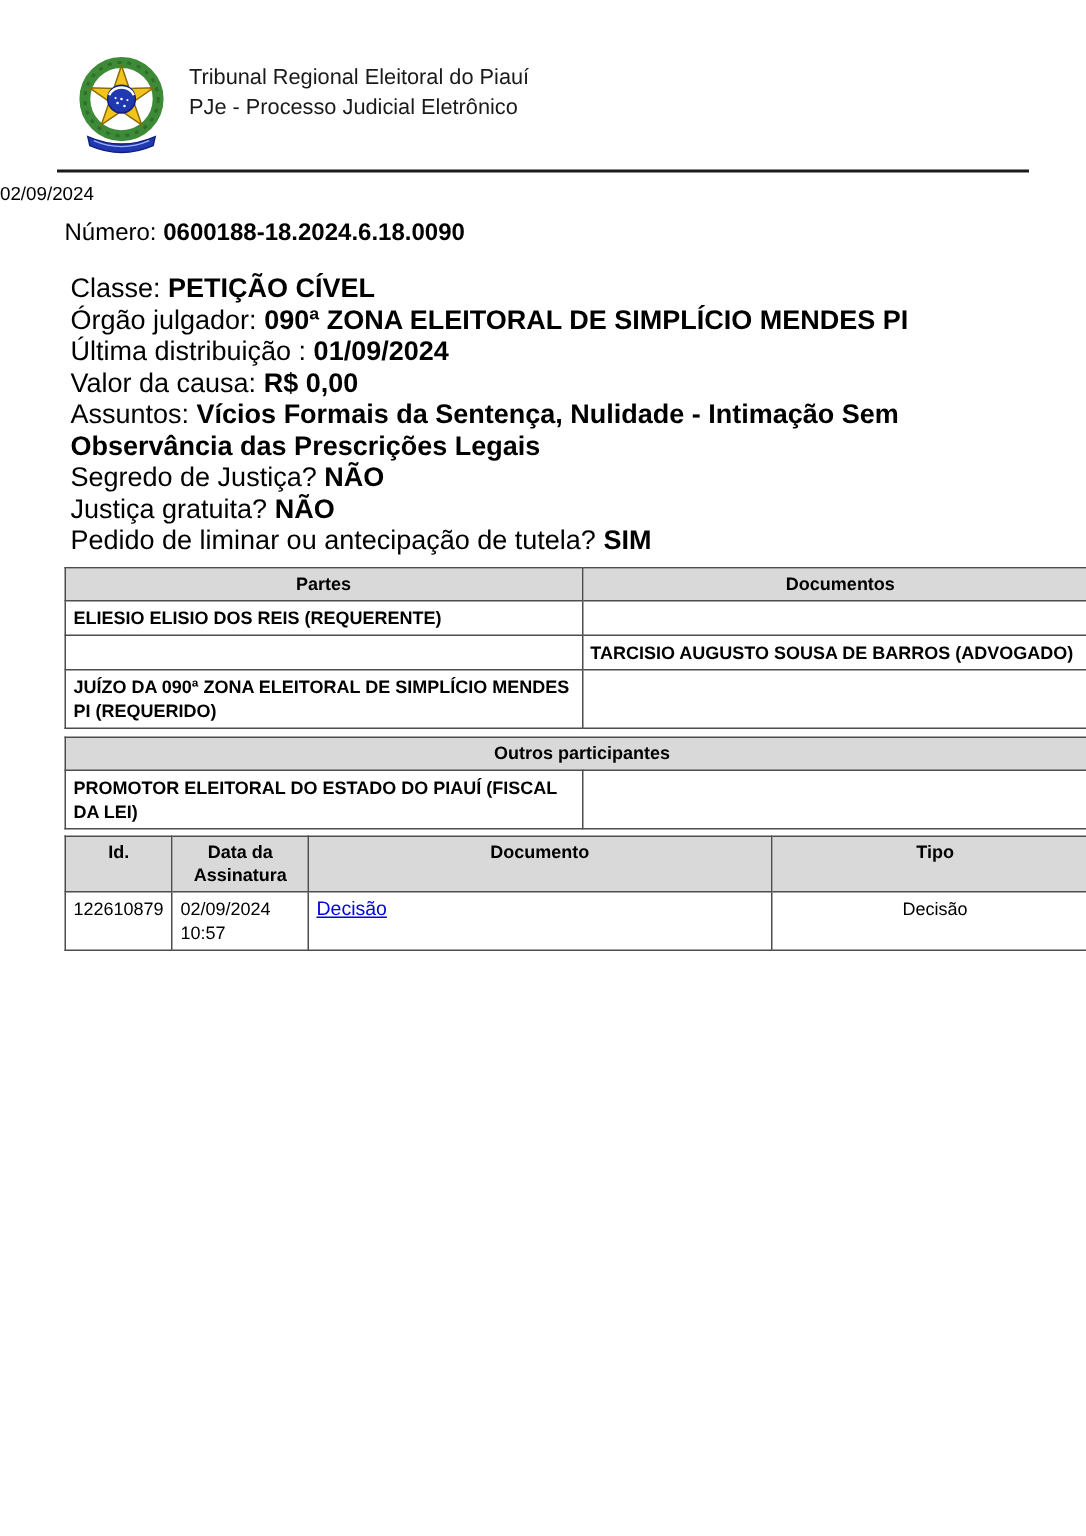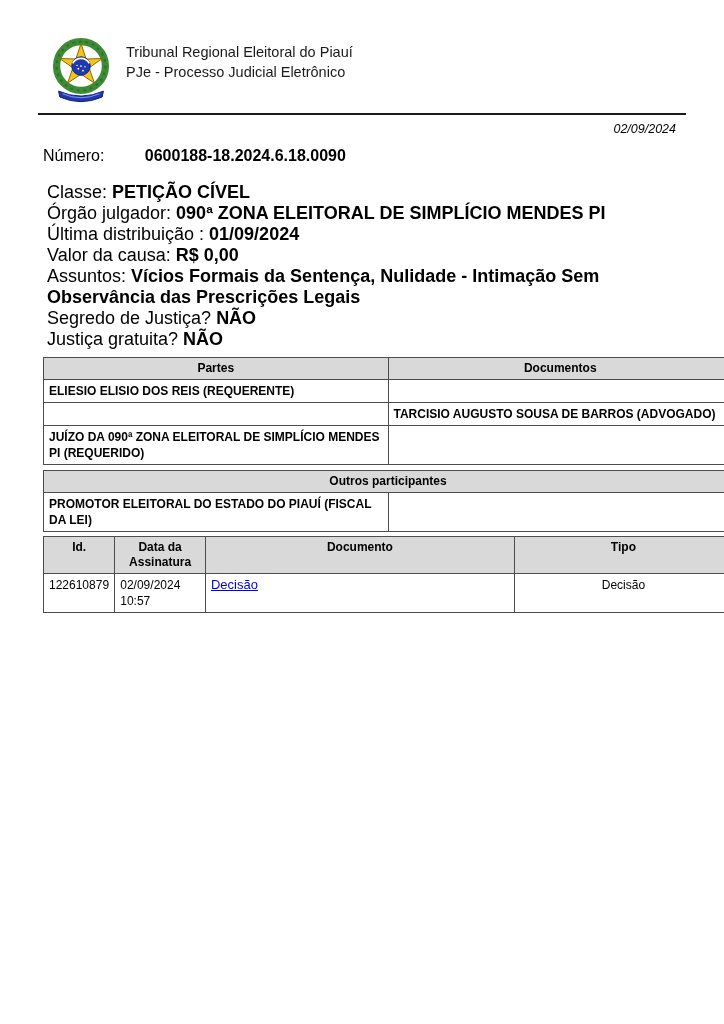--- a/index.html
+++ b/index.html
@@ -11,24 +11,24 @@
     height: 1024px;
     margin: 0 auto;
     background: #fff;
     overflow: hidden;
   }
   
   .header { display: flex; align-items: flex-start; padding: 34px 38px 0 48px; }
   .logo { width: 66px; height: 72px; flex: 0 0 66px; }
   .header-text { margin-left: 12px; padding-top: 9px; font-size: 14.5px; line-height: 1.35; color: #1a1a1a; }
   .rule { margin: 7px 38px 0 38px; border-top: 2px solid #1a1a1a; }
-  .date-row { text-align: right; padding: 7px 48px 0 0; font-size: 12.5px; font-style: italic; }
+  .date-row { padding: 7px 48px 0 0; font-size: 12.5px; }
   
   .numero { margin: 11px 43px 0 43px; font-size: 16px; }
-  .numero .num-value { font-weight: bold; margin-left: 36px; }
+  .numero .num-value { font-weight: bold; }
   
   .fields { margin: 17px 45px 0 47px; font-size: 18px; line-height: 21px; width: 625px; }
   .field-value { font-weight: bold; }
   
   table.doc-table {
     width: 690px;
     margin-left: 43px;
     border-collapse: collapse;
     table-layout: fixed;
     font-size: 12px;
@@ -116,20 +116,24 @@
       <span class="field-value">Vícios Formais da Sentença, Nulidade - Intimação Sem Observância das Prescrições Legais</span>
     </div>
     <div class="field-line">
       <span>Segredo de Justiça?</span>
       <span class="field-value">NÃO</span>
     </div>
     <div class="field-line">
       <span>Justiça gratuita?</span>
       <span class="field-value">NÃO</span>
     </div>
+    <div class="field-line">
+      <span>Pedido de liminar ou antecipação de tutela?</span>
+      <span class="field-value">SIM</span>
+    </div>
   </div>
 
   <table class="doc-table t-partes">
     <colgroup>
         <col style="width:50%">
         <col style="width:50%">
       </colgroup>
     <tbody>
         <tr>
       <th>Partes</th>

